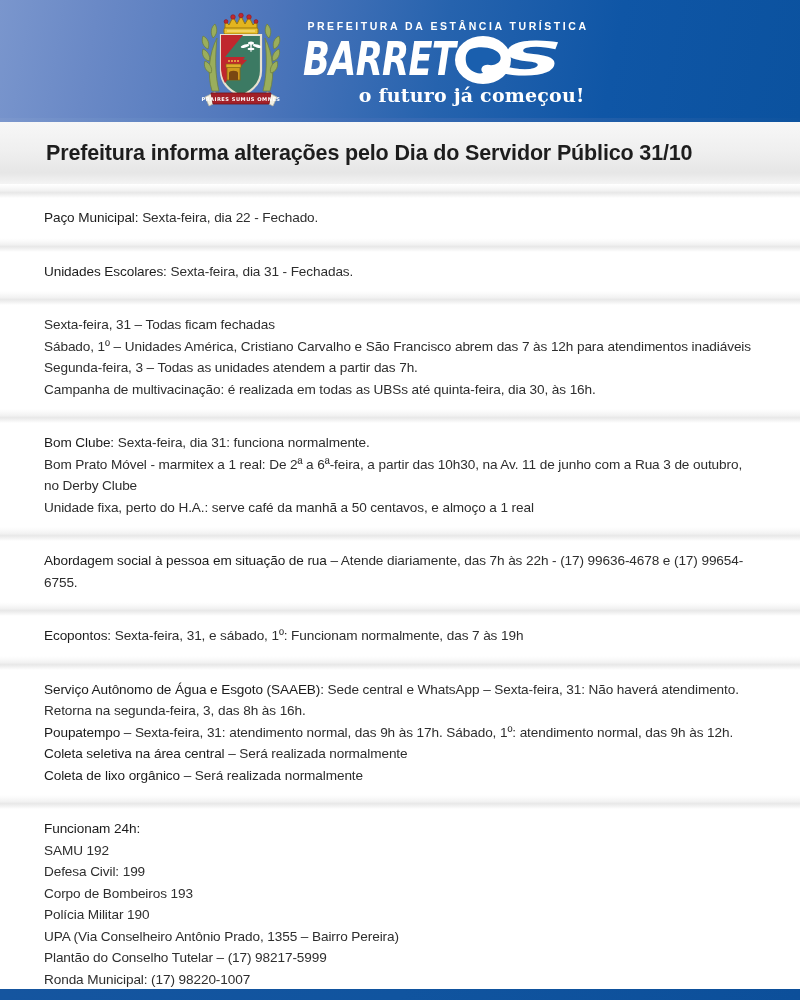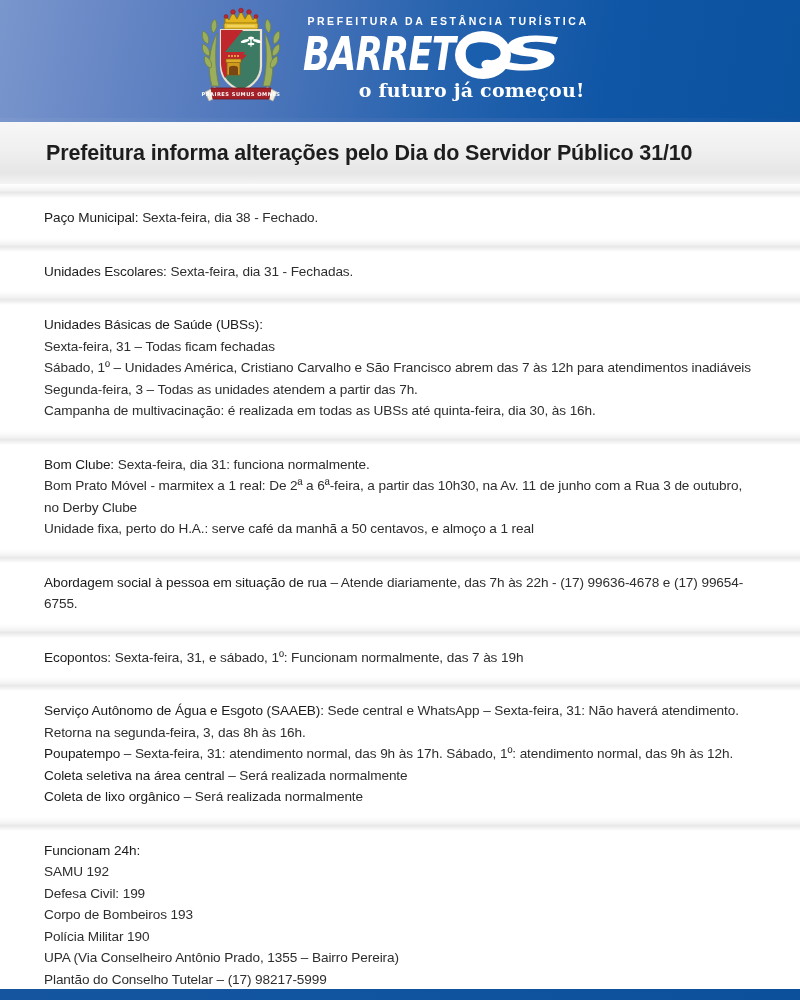--- a/index.html
+++ b/index.html
@@ -31,21 +31,21 @@
     width: 800px;
     height: 122px;
     background: linear-gradient(100deg,
         #7a96cd 0%,
         #6a89c6 12%,
         #4e76bb 33%,
         #2663ae 55%,
         #0f56a6 76%,
         #0b529f 100%);
     display: flex;
-    align-items: flex-start;
+    align-items: center;
     justify-content: center;
     overflow: hidden;
   }
   .header::after {
     content: "";
     position: absolute;
     left: 0; right: 0; bottom: 0;
     height: 4px;
     background: linear-gradient(100deg, #7d98cd 0%, #3f6eb6 45%, #0d539f 100%);
     opacity: .85;
@@ -263,29 +263,28 @@
     </div>
   </div>
 
   <div class="title-band">
     <h1>Prefeitura informa alterações pelo Dia do Servidor Público 31/10</h1>
   </div>
 
   <div class="content" id="content">
       <div class="sep"></div>
       <div class="section">
-        <p class="line"><span class="bold">Paço Municipal:</span><span> Sexta-feira, dia 38 - Fechado.</span></p>
+        <p class="line"><span class="bold">Paço Municipal:</span><span> Sexta-feira, dia 22 - Fechado.</span></p>
       </div>
       <div class="sep"></div>
       <div class="section">
         <p class="line"><span class="bold">Unidades Escolares:</span><span> Sexta-feira, dia 31 - Fechadas.</span></p>
       </div>
       <div class="sep"></div>
       <div class="section">
-        <p class="line"><span class="bold">Unidades Básicas de Saúde (UBSs):</span></p>
         <p class="line"><span>Sexta-feira, 31 – Todas ficam fechadas</span></p>
         <p class="line"><span>Sábado, 1º – Unidades América, Cristiano Carvalho e São Francisco abrem das 7 às 12h para atendimentos inadiáveis</span></p>
         <p class="line"><span>Segunda-feira, 3 – Todas as unidades atendem a partir das 7h.</span></p>
         <p class="line"><span>Campanha de multivacinação: é realizada em todas as UBSs até quinta-feira, dia 30, às 16h.</span></p>
       </div>
       <div class="sep"></div>
       <div class="section">
         <p class="line"><span class="bold">Bom Clube:</span><span> Sexta-feira, dia 31: funciona normalmente.</span></p>
         <p class="line"><span>Bom Prato Móvel - marmitex a 1 real: De 2ª a 6ª-feira, a partir das 10h30, na Av. 11 de junho com a Rua 3 de outubro, no Derby Clube</span></p>
         <p class="line"><span>Unidade fixa, perto do H.A.: serve café da manhã a 50 centavos, e almoço a 1 real</span></p>

